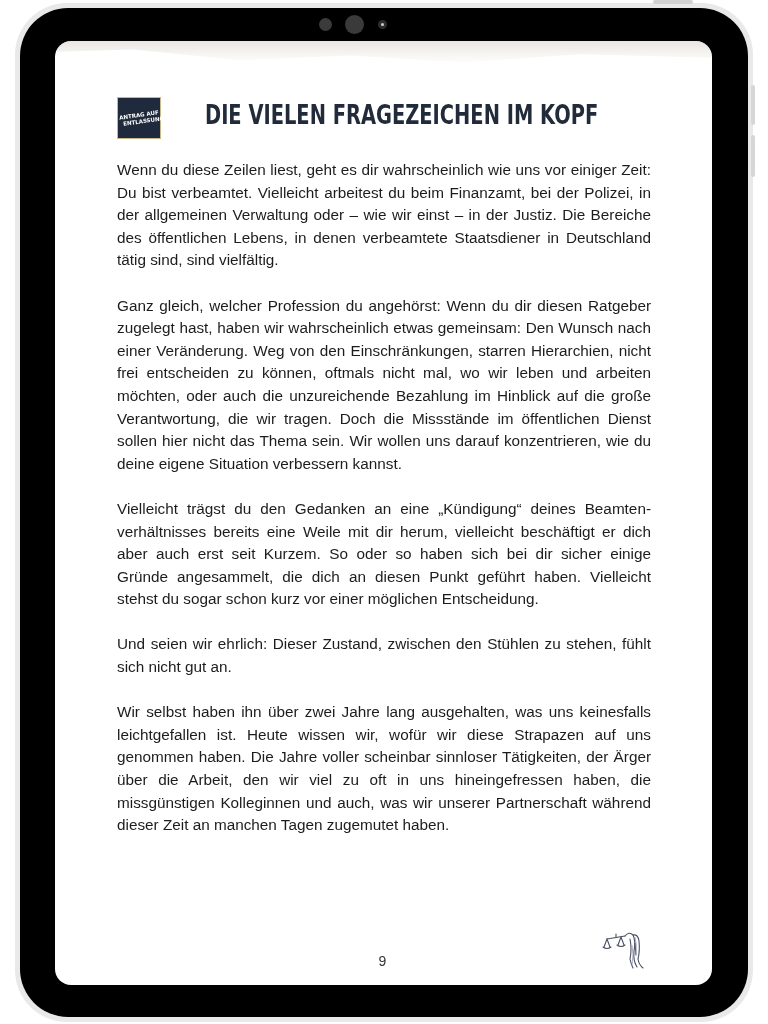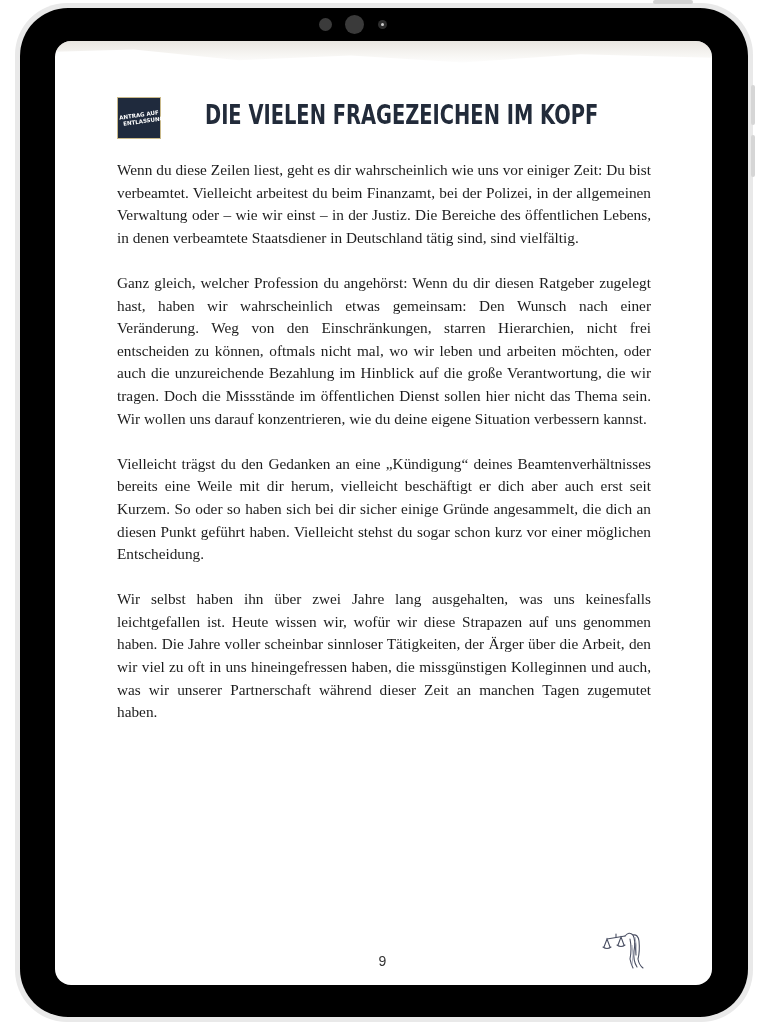--- a/index.html
+++ b/index.html
@@ -118,21 +118,21 @@
       line-height: 40px;
       transform: scaleX(0.72);
       transform-origin: left center;
       white-space: nowrap;
     }
     .body-text {
       position: absolute;
       left: 62px;
       top: 118px;
       width: 534px;
-      font-family: Liberation Serif, serif;
+      font-family: Liberation Sans, sans-serif;
       font-size: 15.3px;
       line-height: 22.6px;
       color: #1c1c1c;
       text-align: justify;
     }
     .body-text p {
       margin: 0 0 22.6px 0;
     }
     .page-number {
       position: absolute;
@@ -174,20 +174,21 @@
     <span class="logo-text l1">ANTRAG AUF</span>
     <span class="logo-text l2">ENTLASSUNG</span>
   </div>
 
   <h1 class="page-title">DIE VIELEN FRAGEZEICHEN IM KOPF</h1>
 
   <div class="body-text">
     <p>Wenn du diese Zeilen liest, geht es dir wahrscheinlich wie uns vor einiger Zeit: Du bist verbeamtet. Vielleicht arbeitest du beim Finanzamt, bei der Polizei, in der allgemeinen Verwaltung oder – wie wir einst – in der Justiz. Die Bereiche des öffentlichen Lebens, in denen verbeamtete Staatsdiener in Deutschland tätig sind, sind vielfältig.</p>
     <p>Ganz gleich, welcher Profession du angehörst: Wenn du dir diesen Ratgeber zugelegt hast, haben wir wahrscheinlich etwas gemeinsam: Den Wunsch nach einer Veränderung. Weg von den Einschränkungen, starren Hierarchien, nicht frei entscheiden zu können, oftmals nicht mal, wo wir leben und arbeiten möchten, oder auch die unzureichende Bezahlung im Hinblick auf die große Verantwortung, die wir tragen. Doch die Missstände im öffentlichen Dienst sollen hier nicht das Thema sein. Wir wollen uns darauf konzentrieren, wie du deine eigene Situation verbessern kannst.</p>
     <p>Vielleicht trägst du den Gedanken an eine „Kündigung“ deines Beamten­verhältnisses bereits eine Weile mit dir herum, vielleicht beschäftigt er dich aber auch erst seit Kurzem. So oder so haben sich bei dir sicher einige Gründe angesammelt, die dich an diesen Punkt geführt haben. Vielleicht stehst du sogar schon kurz vor einer möglichen Entscheidung.</p>
+    <p>Und seien wir ehrlich: Dieser Zustand, zwischen den Stühlen zu stehen, fühlt sich nicht gut an.</p>
     <p>Wir selbst haben ihn über zwei Jahre lang ausgehalten, was uns keinesfalls leichtgefallen ist. Heute wissen wir, wofür wir diese Strapazen auf uns genommen haben. Die Jahre voller scheinbar sinnloser Tätigkeiten, der Ärger über die Arbeit, den wir viel zu oft in uns hineingefressen haben, die missgünstigen Kolleginnen und auch, was wir unserer Partnerschaft während dieser Zeit an manchen Tagen zugemutet haben.</p>
   </div>
 
   <svg class="justitia-icon" viewBox="0 0 50 44">
     <g fill="none" stroke="#4a4f63" stroke-width="1.1" stroke-linecap="round">
       <line x1="8" y1="14" x2="26" y2="11"></line>
       <line x1="17" y1="12.5" x2="17" y2="9"></line>
       <path d="M5 22 L8 14 L11 22"></path>
       <path d="M4 22 Q8 25 12 22"></path>
       <path d="M19 20 L22 12 L25 20"></path>

